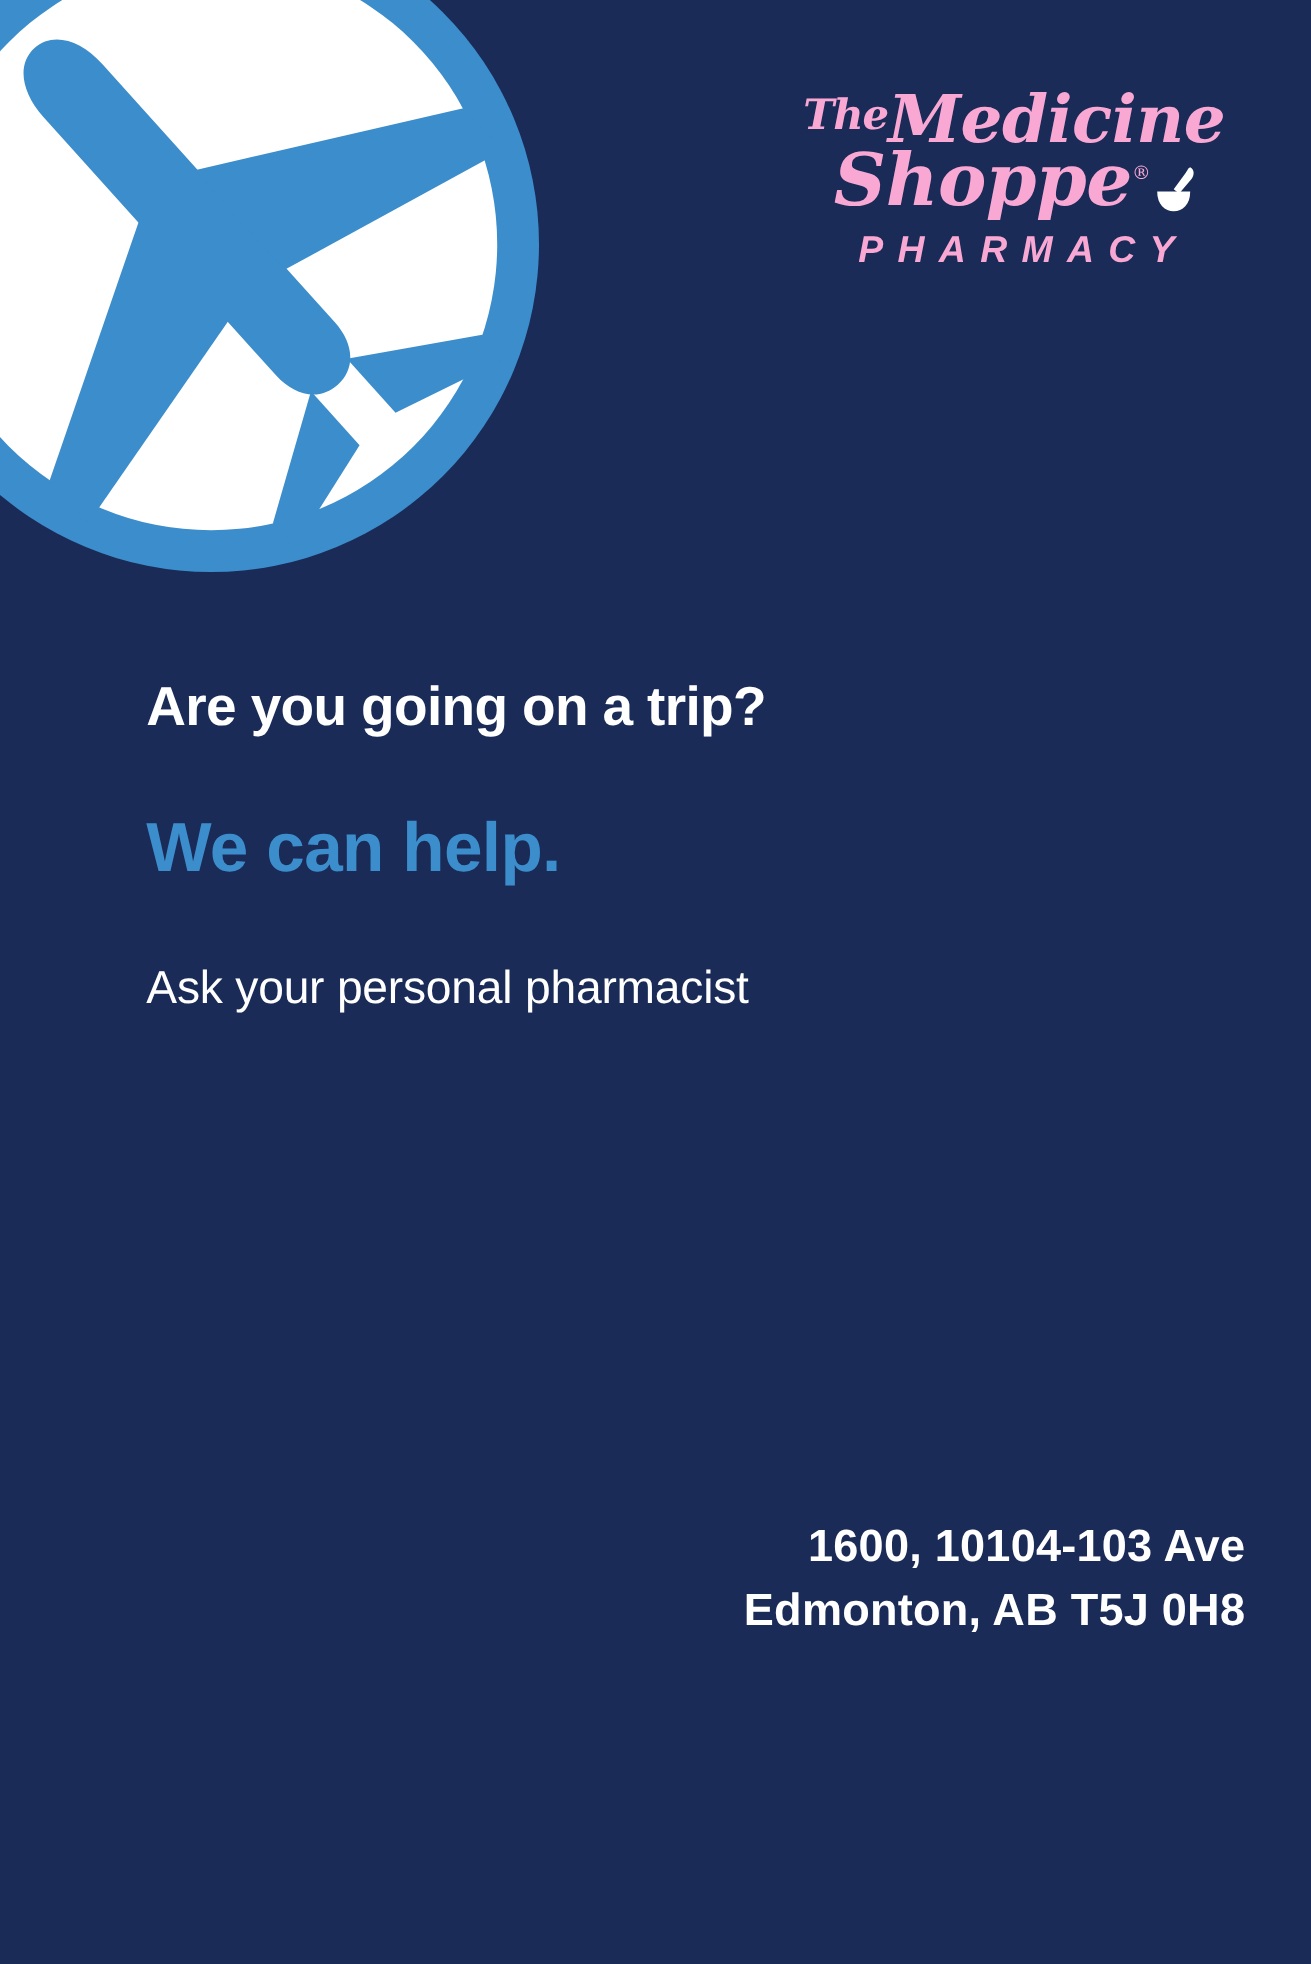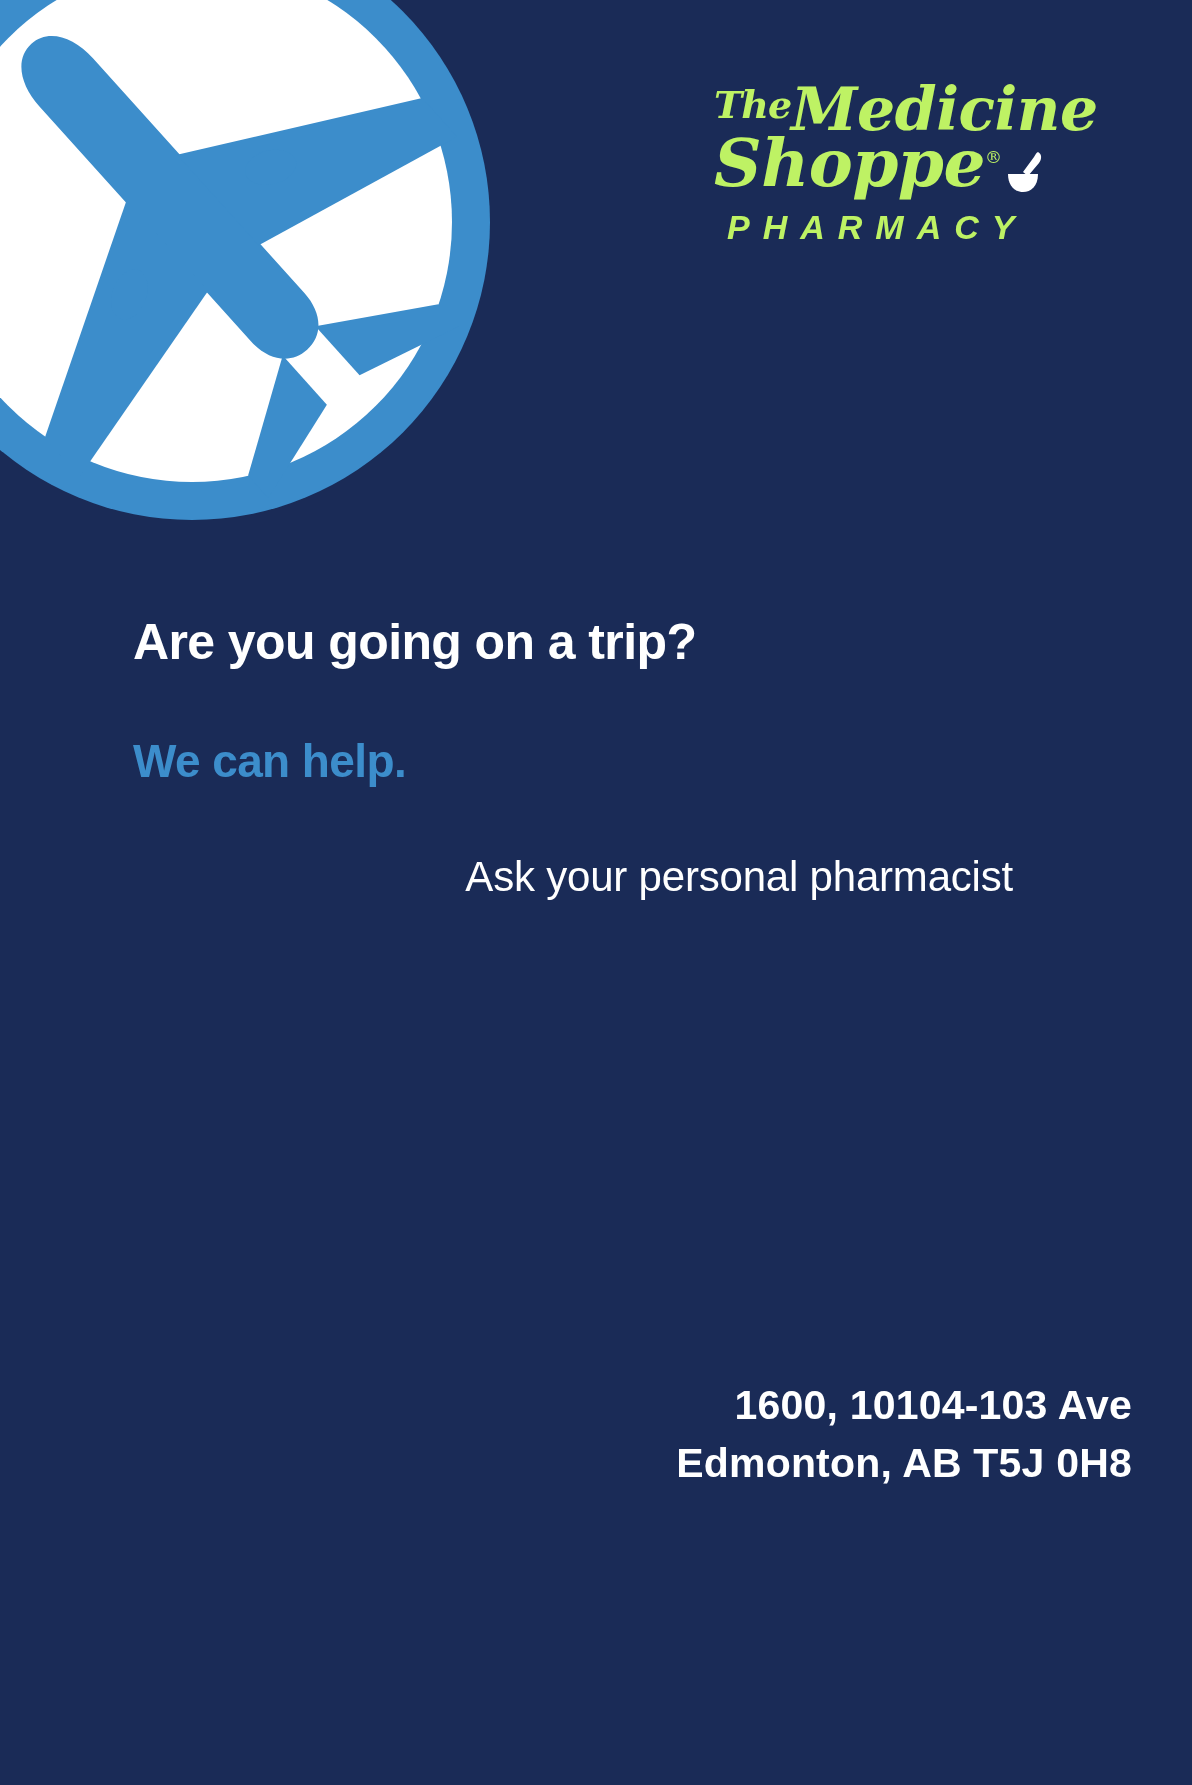--- a/index.html
+++ b/index.html
@@ -32,22 +32,22 @@
     width: 100%;
     height: 100%;
   }
 
   
   .logo-lockup {
     position: absolute;
     right: 58px;
     top: 82px;
     width: 420px;
-    text-align: left;
-    color: #bef264;
+    text-align: center;
+    color: #f9a8d4;
   }
   .logo-script {
     font-family: "DejaVu Serif", "Liberation Serif", serif;
     font-style: italic;
     font-weight: bold;
     line-height: 0.92;
     letter-spacing: -0.5px;
     white-space: nowrap;
   }
   .logo-line1 {
@@ -107,33 +107,32 @@
     font-size: 50px;
     line-height: 1.22;
     letter-spacing: -0.6px;
     margin: 0;
   }
   .headline-1 { margin-bottom: 60px; }
   .headline-2 { margin-bottom: 52px; }
   .tagline {
     color: #3c8dcb;
     font-weight: bold;
-    font-size: 46px;
+    font-size: 63px;
     line-height: 1.22;
     letter-spacing: -0.6px;
     margin: 0 0 60px 0;
   }
   .body-copy {
     color: #ffffff;
     font-weight: normal;
     font-size: 42px;
     line-height: 1.32;
     letter-spacing: -0.2px;
     margin: 0;
-    text-align: right;
   }
 
   
   .address {
     position: absolute;
     right: 60px;
     bottom: 293px;
     text-align: right;
     color: #ffffff;
     font-weight: bold;

